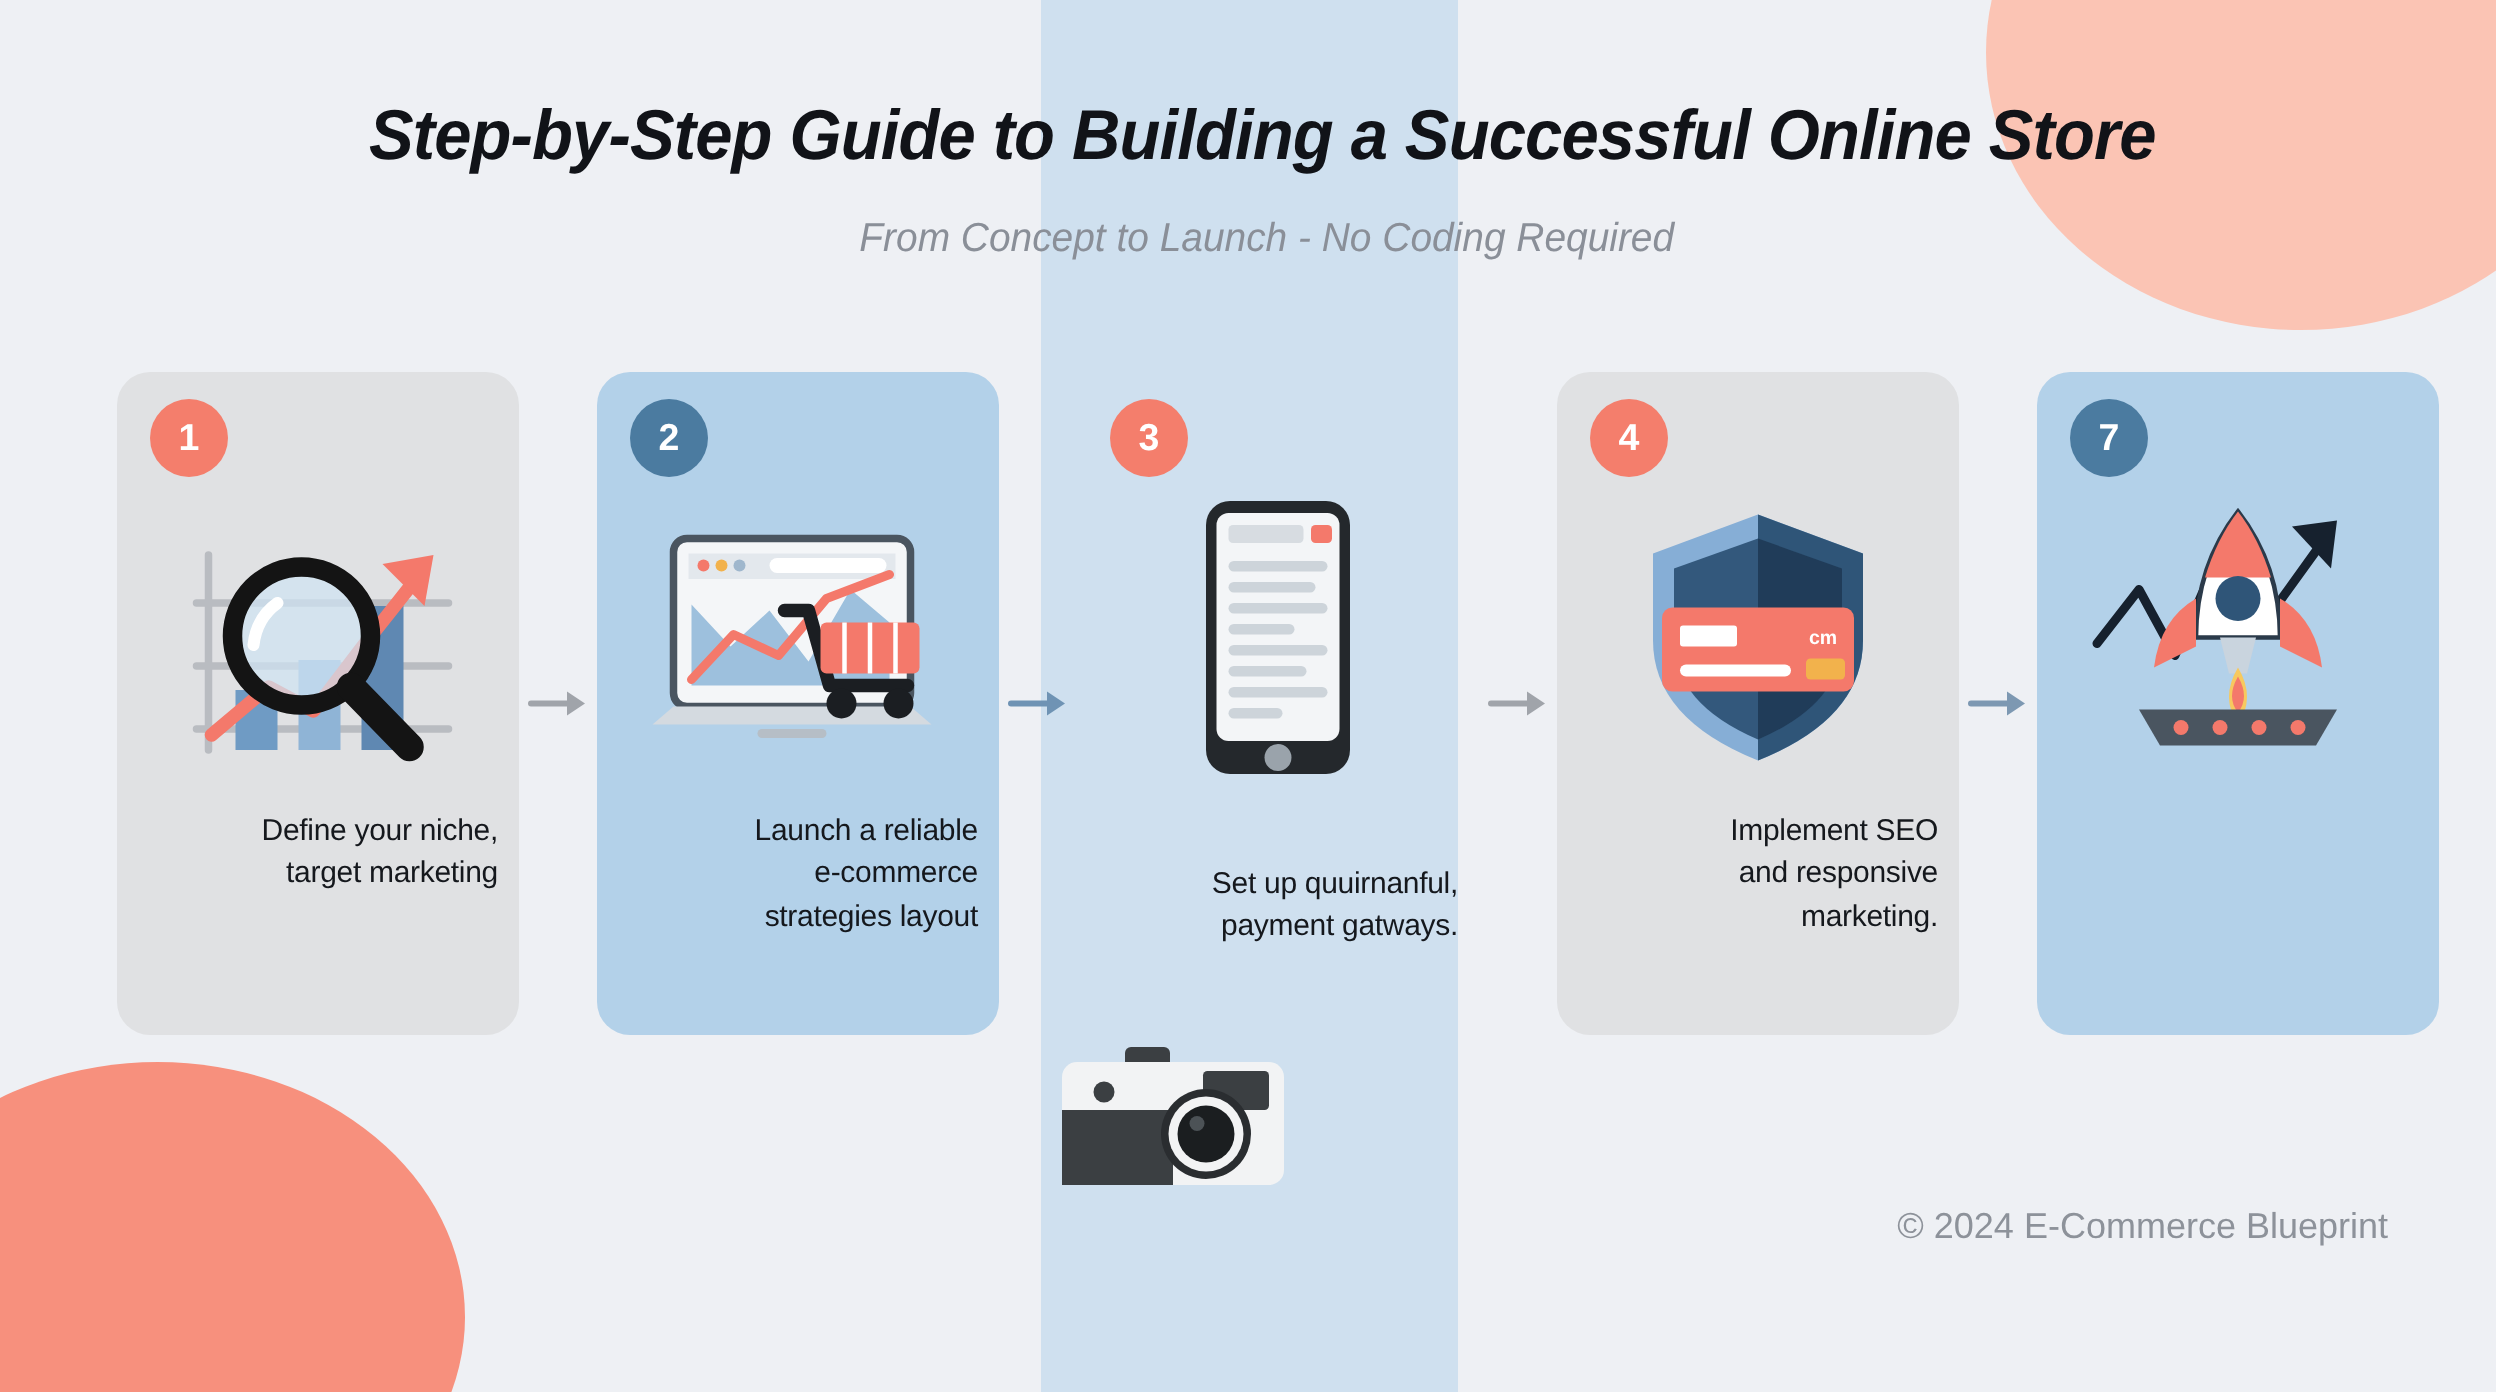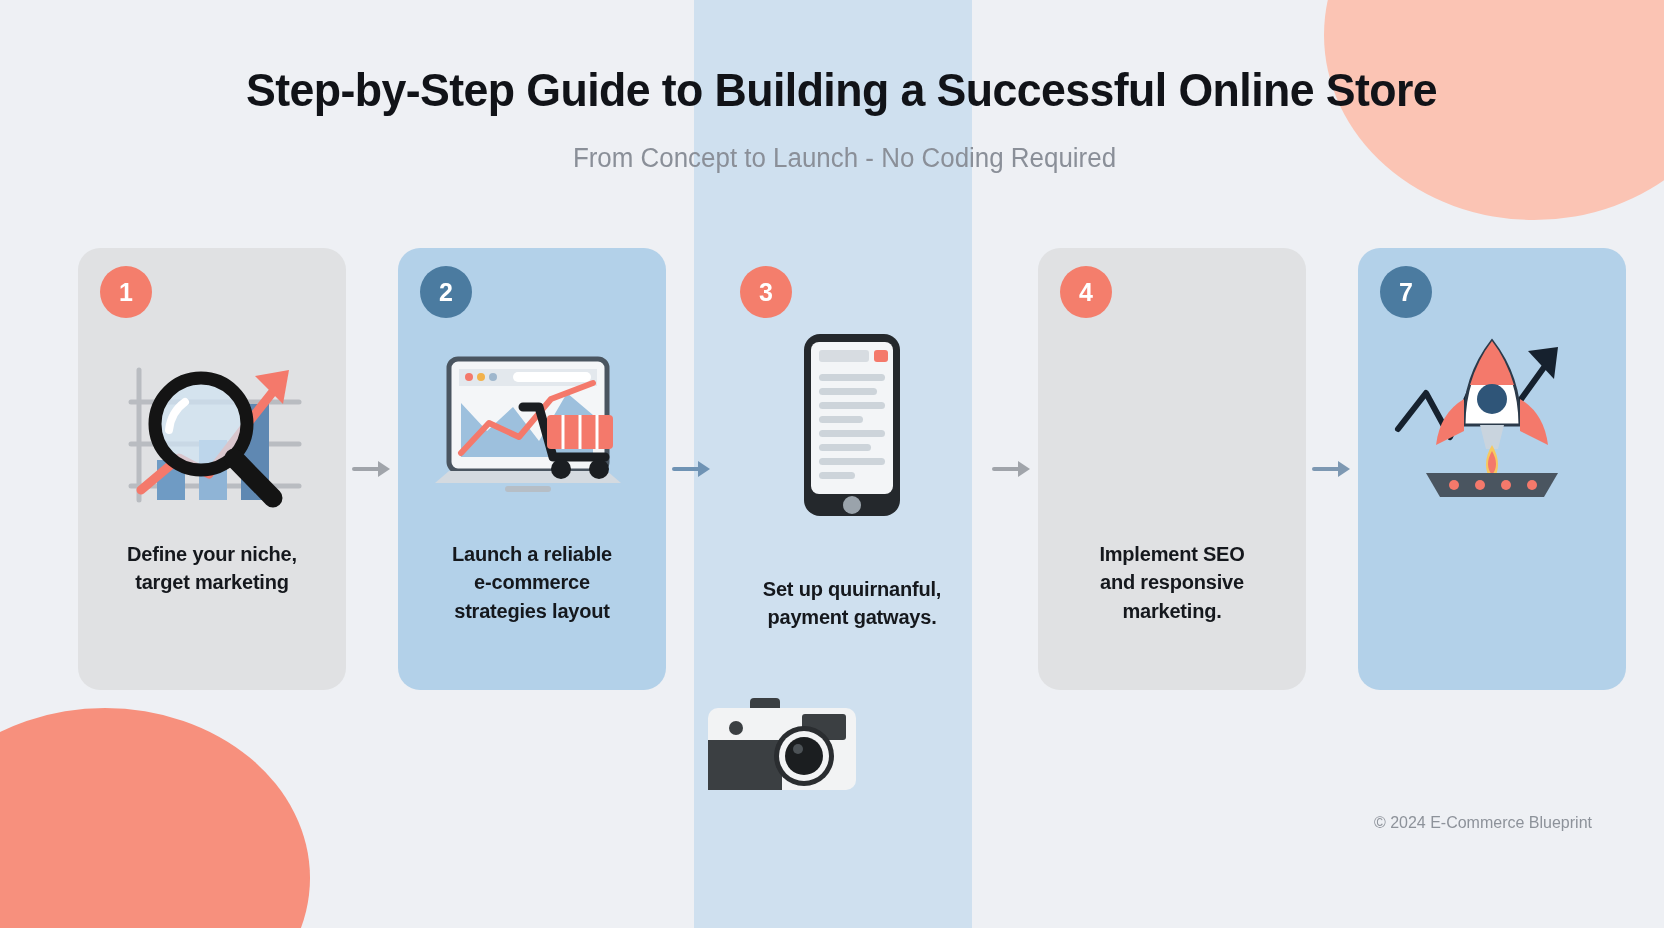--- a/index.html
+++ b/index.html
@@ -42,21 +42,21 @@
     position: absolute;
     left: -100px;
     bottom: -120px;
     width: 410px;
     height: 340px;
     border-radius: 50%;
     background: #f7907d;
   }
 
   
-  #header { position: absolute; left: 0; right: 0; top: 62px; }
+  #header { position: absolute; left: 0; right: 0; top: 62px; font-style: italic; }
 
   .title {
     font-size: 47px;
     font-weight: bold;
     color: #111318;
     letter-spacing: -0.6px;
     text-align: center;
     padding-left: 20px;
     font-stretch: condensed;
     transform: scaleX(0.95);
@@ -118,23 +118,23 @@
     display: flex;
     align-items: center;
     justify-content: center;
   }
 
   .caption {
     position: absolute;
     left: 14px;
     right: 14px;
     top: 292px;
-    text-align: center;
+    text-align: right;
     font-size: 20px;
-    font-weight: bold;
+    font-weight: normal;
     color: #15181d;
     line-height: 1.42;
     letter-spacing: -0.2px;
   }
   .caption .garble { position: relative; display: inline-block; margin-top: 35px; }
 
   .arrow {
     flex: 0 0 auto;
     width: 42px;
     height: 442px;
@@ -152,21 +152,21 @@
     top: 694px;
     width: 152px;
     height: 100px;
   }
 
   
   #footer {
     position: absolute;
     right: 72px;
     bottom: 96px;
-    font-size: 16px;
+    font-size: 24px;
     color: #8d929a;
   }
 </style>
 </head>
 <body>
 
 <div id="bg-layer">
   <div class="band"></div>
   <div class="blob-tr"></div>
   <div class="blob-bl"></div>
@@ -281,20 +281,33 @@
 
   <div class="arrow">
     <svg width="40" height="22" viewBox="0 0 40 22">
       <line x1="2" y1="11" x2="28" y2="11" stroke="#a0a4aa" stroke-width="4" stroke-linecap="round"></line>
       <path d="M26 3 L38 11 L26 19 Z" fill="#a0a4aa"></path>
     </svg>
   </div>
 
   <div class="card grey">
     <div class="badge coral">4</div>
+    <div class="icon-wrap">
+      <svg width="180" height="180" viewBox="0 0 180 180">
+        <path d="M90 8 L160 34 L160 92 Q160 144 90 172 Q20 144 20 92 L20 34 Z" fill="#86aed6"></path>
+        <path d="M90 8 L160 34 L160 92 Q160 144 90 172 L90 8 Z" fill="#2f5578"></path>
+        <path d="M90 24 L146 44 L146 92 Q146 134 90 158 Q34 134 34 92 L34 44 Z" fill="#33587c"></path>
+        <path d="M90 24 L146 44 L146 92 Q146 134 90 158 L90 24 Z" fill="#203c59"></path>
+        <rect x="26" y="70" width="128" height="56" rx="7" fill="#f4796b"></rect>
+        <rect x="38" y="82" width="38" height="14" rx="2" fill="#ffffff"></rect>
+        <rect x="38" y="108" width="74" height="8" rx="4" fill="#ffffff"></rect>
+        <rect x="122" y="104" width="26" height="14" rx="3" fill="#f2b24c"></rect>
+        <text x="124" y="94" font-family="Liberation Sans, sans-serif" font-size="13" font-weight="bold" fill="#ffffff">cm</text>
+      </svg>
+    </div>
     <div class="caption">
       <span>Implement SEO</span><br>
       <span>and responsive</span><br>
       <span>marketing.</span>
     </div>
   </div>
 
   <div class="arrow">
     <svg width="40" height="22" viewBox="0 0 40 22">
       <line x1="2" y1="11" x2="28" y2="11" stroke="#7d98b2" stroke-width="4" stroke-linecap="round"></line>

